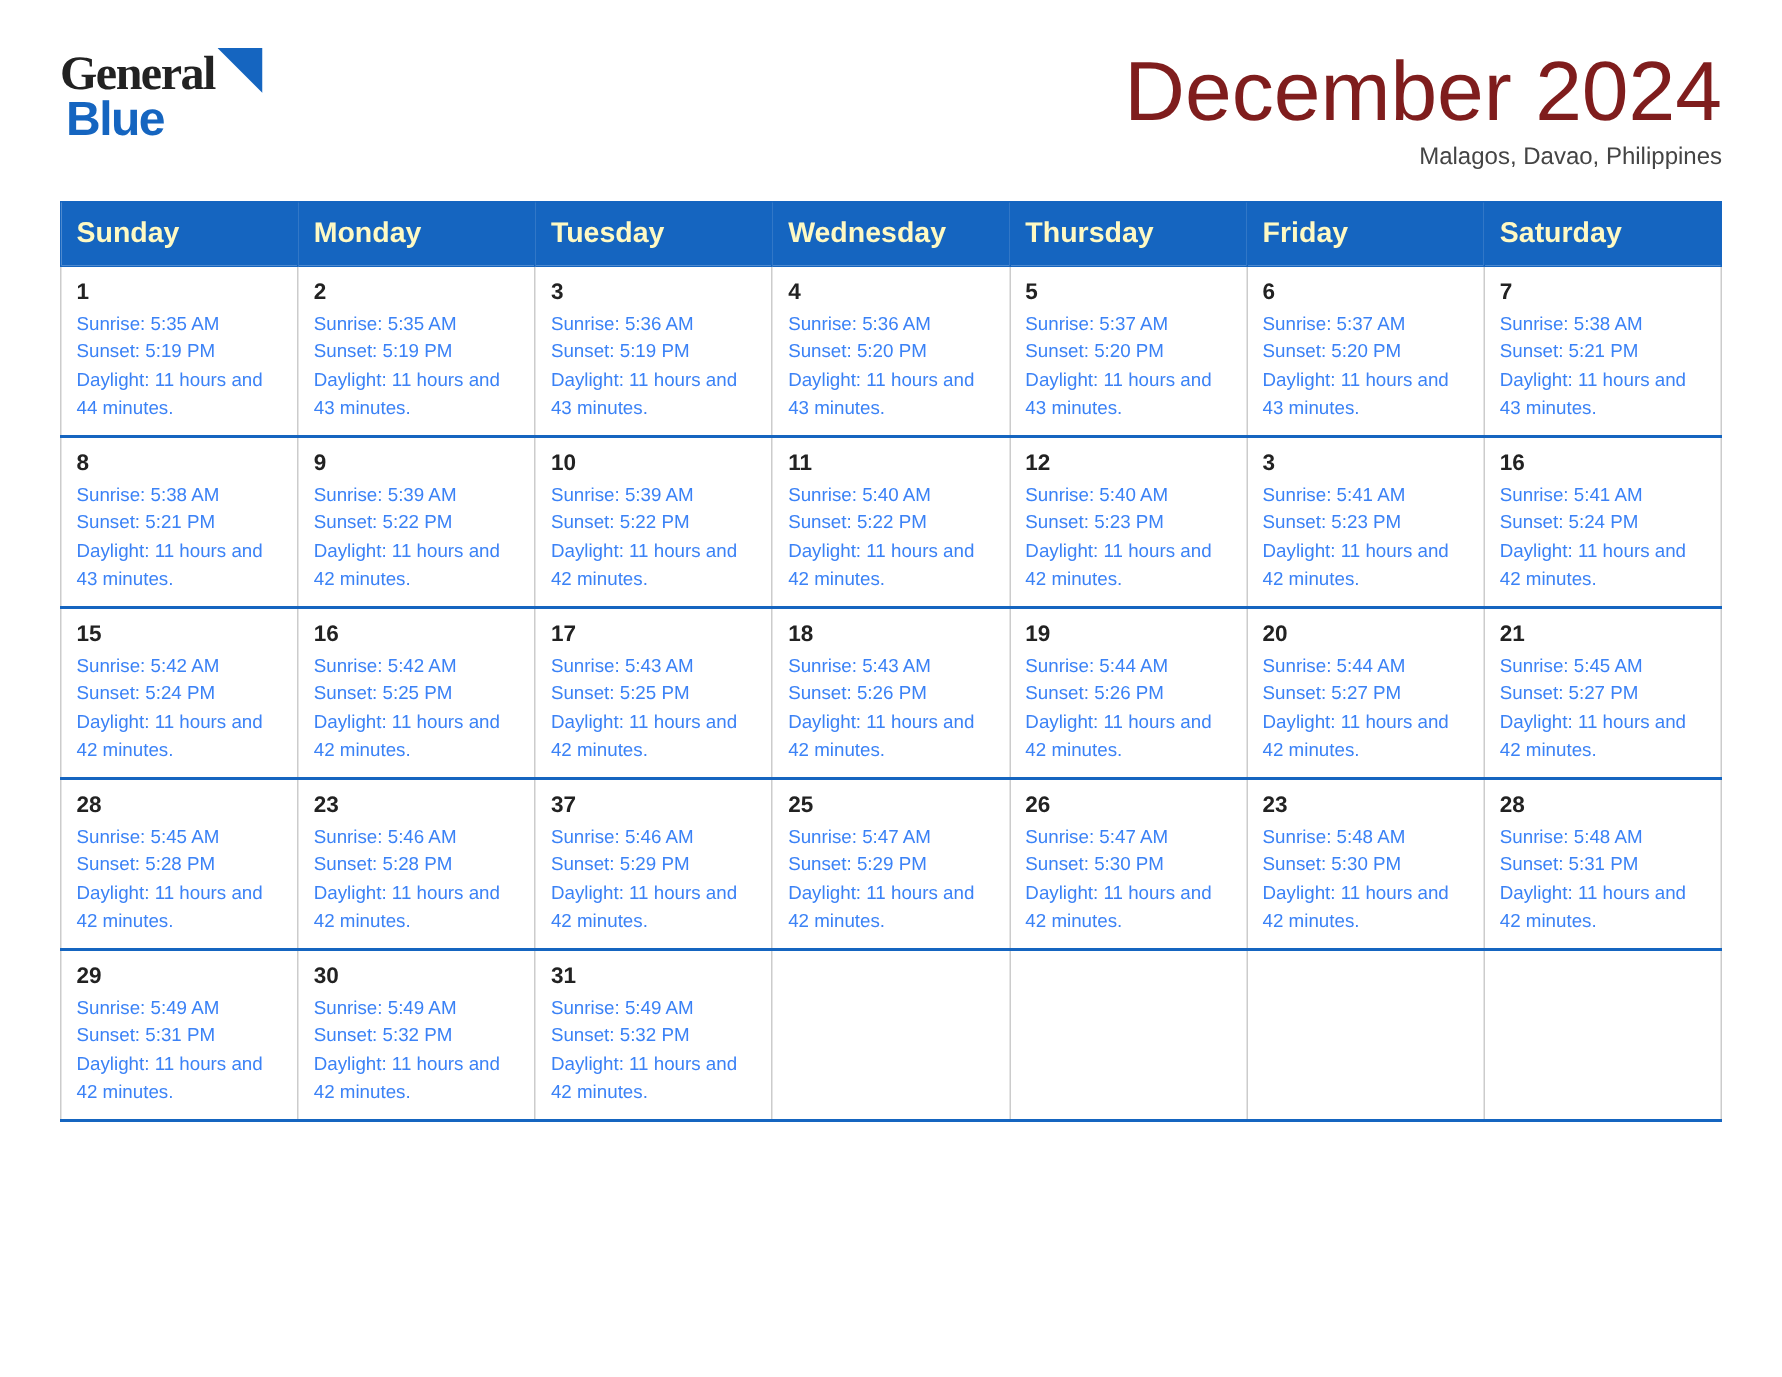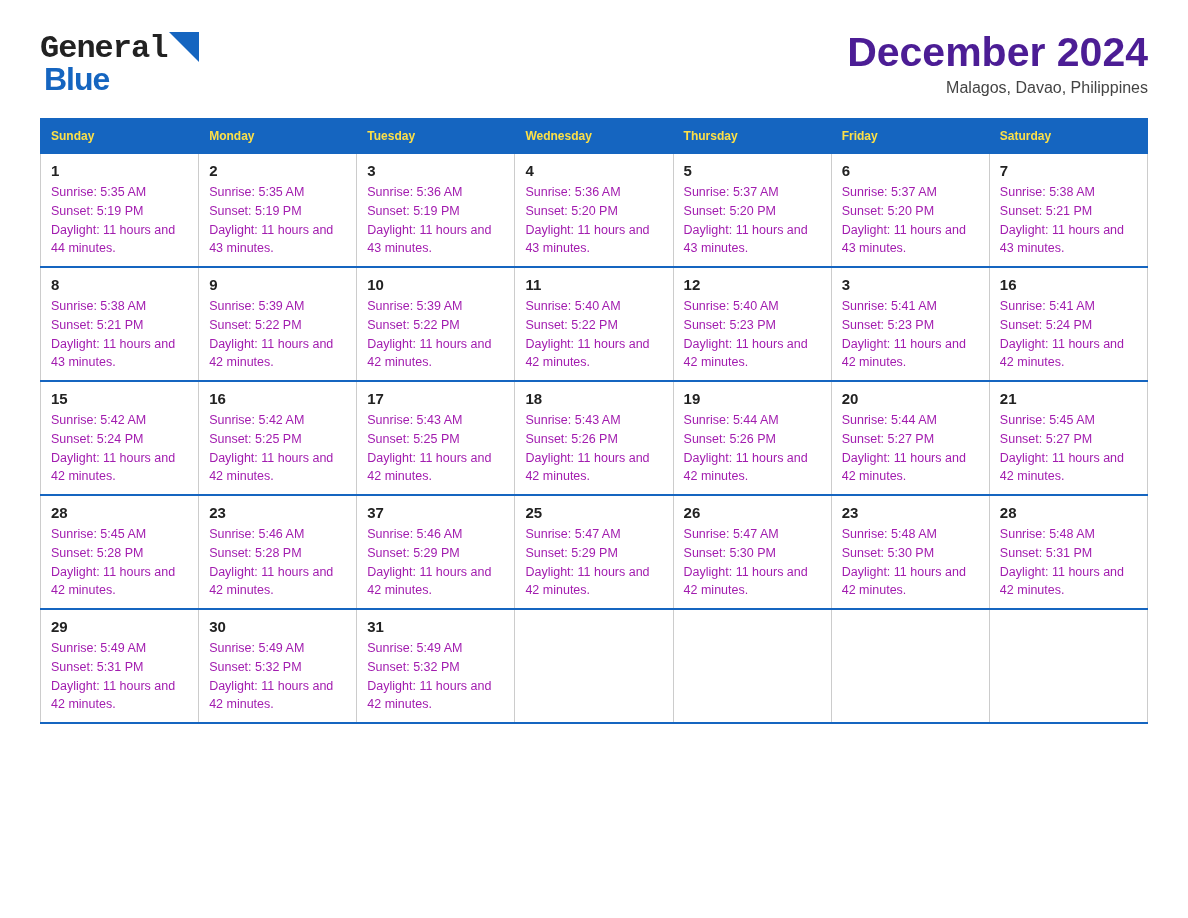--- a/index.html
+++ b/index.html
@@ -18,40 +18,40 @@
     }
     .logo {
       display: flex;
       flex-direction: column;
       align-items: flex-start;
     }
     .title-block {
       text-align: right;
     }
     .title-block h1 {
-      font-size: 41px;
-      font-weight: bold;
-      color: #4c1d95;
+      font-size: 56px;
+      font-weight: normal;
+      color: #7f1d1d;
       line-height: 1.1;
     }
     .title-block h2 {
       font-size: 16px;
       font-weight: normal;
       color: #444;
       margin-top: 4px;
     }
     table {
       width: 100%;
       border-collapse: collapse;
       margin-top: 10px;
     }
     thead tr th {
       background-color: #1565c0;
-      color: #fde047;
-      font-size: 12px;
+      color: #fef9c3;
+      font-size: 19px;
       font-weight: bold;
       padding: 10px 10px;
       text-align: left;
       border: 1px solid #1565c0;
     }
     tbody tr td {
       vertical-align: top;
       padding: 8px 10px;
       font-size: 13px;
       color: #222;
@@ -61,37 +61,37 @@
     }
     tbody tr td .day-num {
       font-size: 15px;
       font-weight: bold;
       display: block;
       margin-bottom: 4px;
     }
     tbody tr td .day-info {
       font-size: 12.5px;
       line-height: 1.5;
-      color: #a21caf;
+      color: #3b82f6;
     }
     tbody tr {
       border-bottom: 2px solid #1565c0;
     }
     tbody tr td.empty {
       background: #fff;
     }
   </style>
 </head>
 <body>
 
 <div class="header">
   <div class="logo">
 
     <div style="display:flex; align-items:center;">
-      <span style="font-size:32px; font-weight:bold; color:#222; font-family:Liberation Mono, monospace; letter-spacing:-1px;">General</span>
+      <span style="font-size:32px; font-weight:bold; color:#222; font-family:Liberation Serif, serif; letter-spacing:-1px;">General</span>
       <svg width="30" height="30" viewBox="0 0 30 30" style="margin-left:2px; margin-top:-4px;">
         <polygon points="0,0 30,0 30,30" fill="#1565c0"></polygon>
       </svg>
     </div>
     <div style="display:flex; align-items:center; margin-top:-6px; padding-left:4px;">
       <span style="font-size:32px; font-weight:bold; color:#1565c0; font-family:Arial,sans-serif; letter-spacing:-1px;">Blue</span>
     </div>
   </div>
   <div class="title-block">
     <h1>December 2024</h1>

